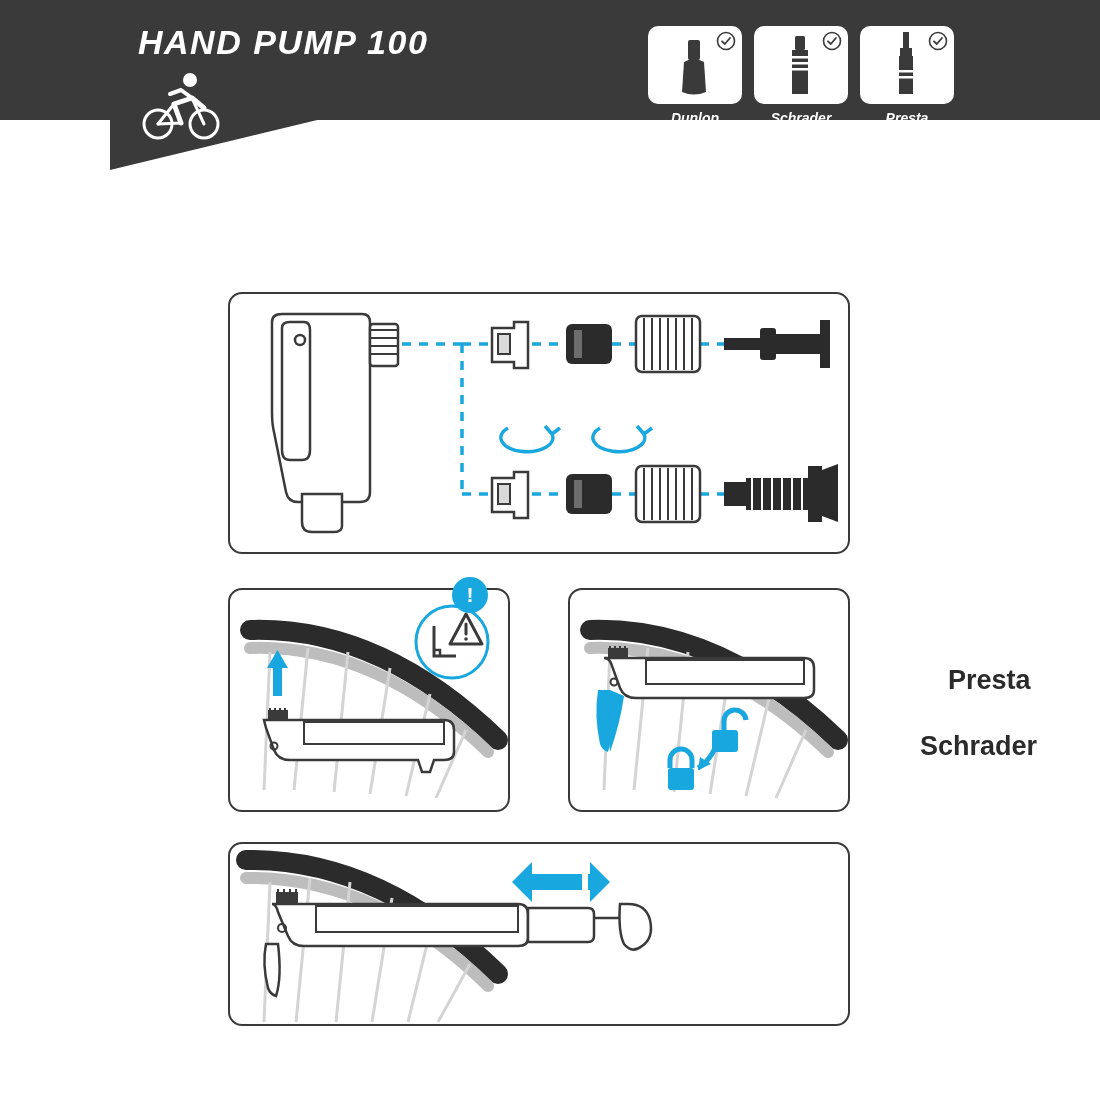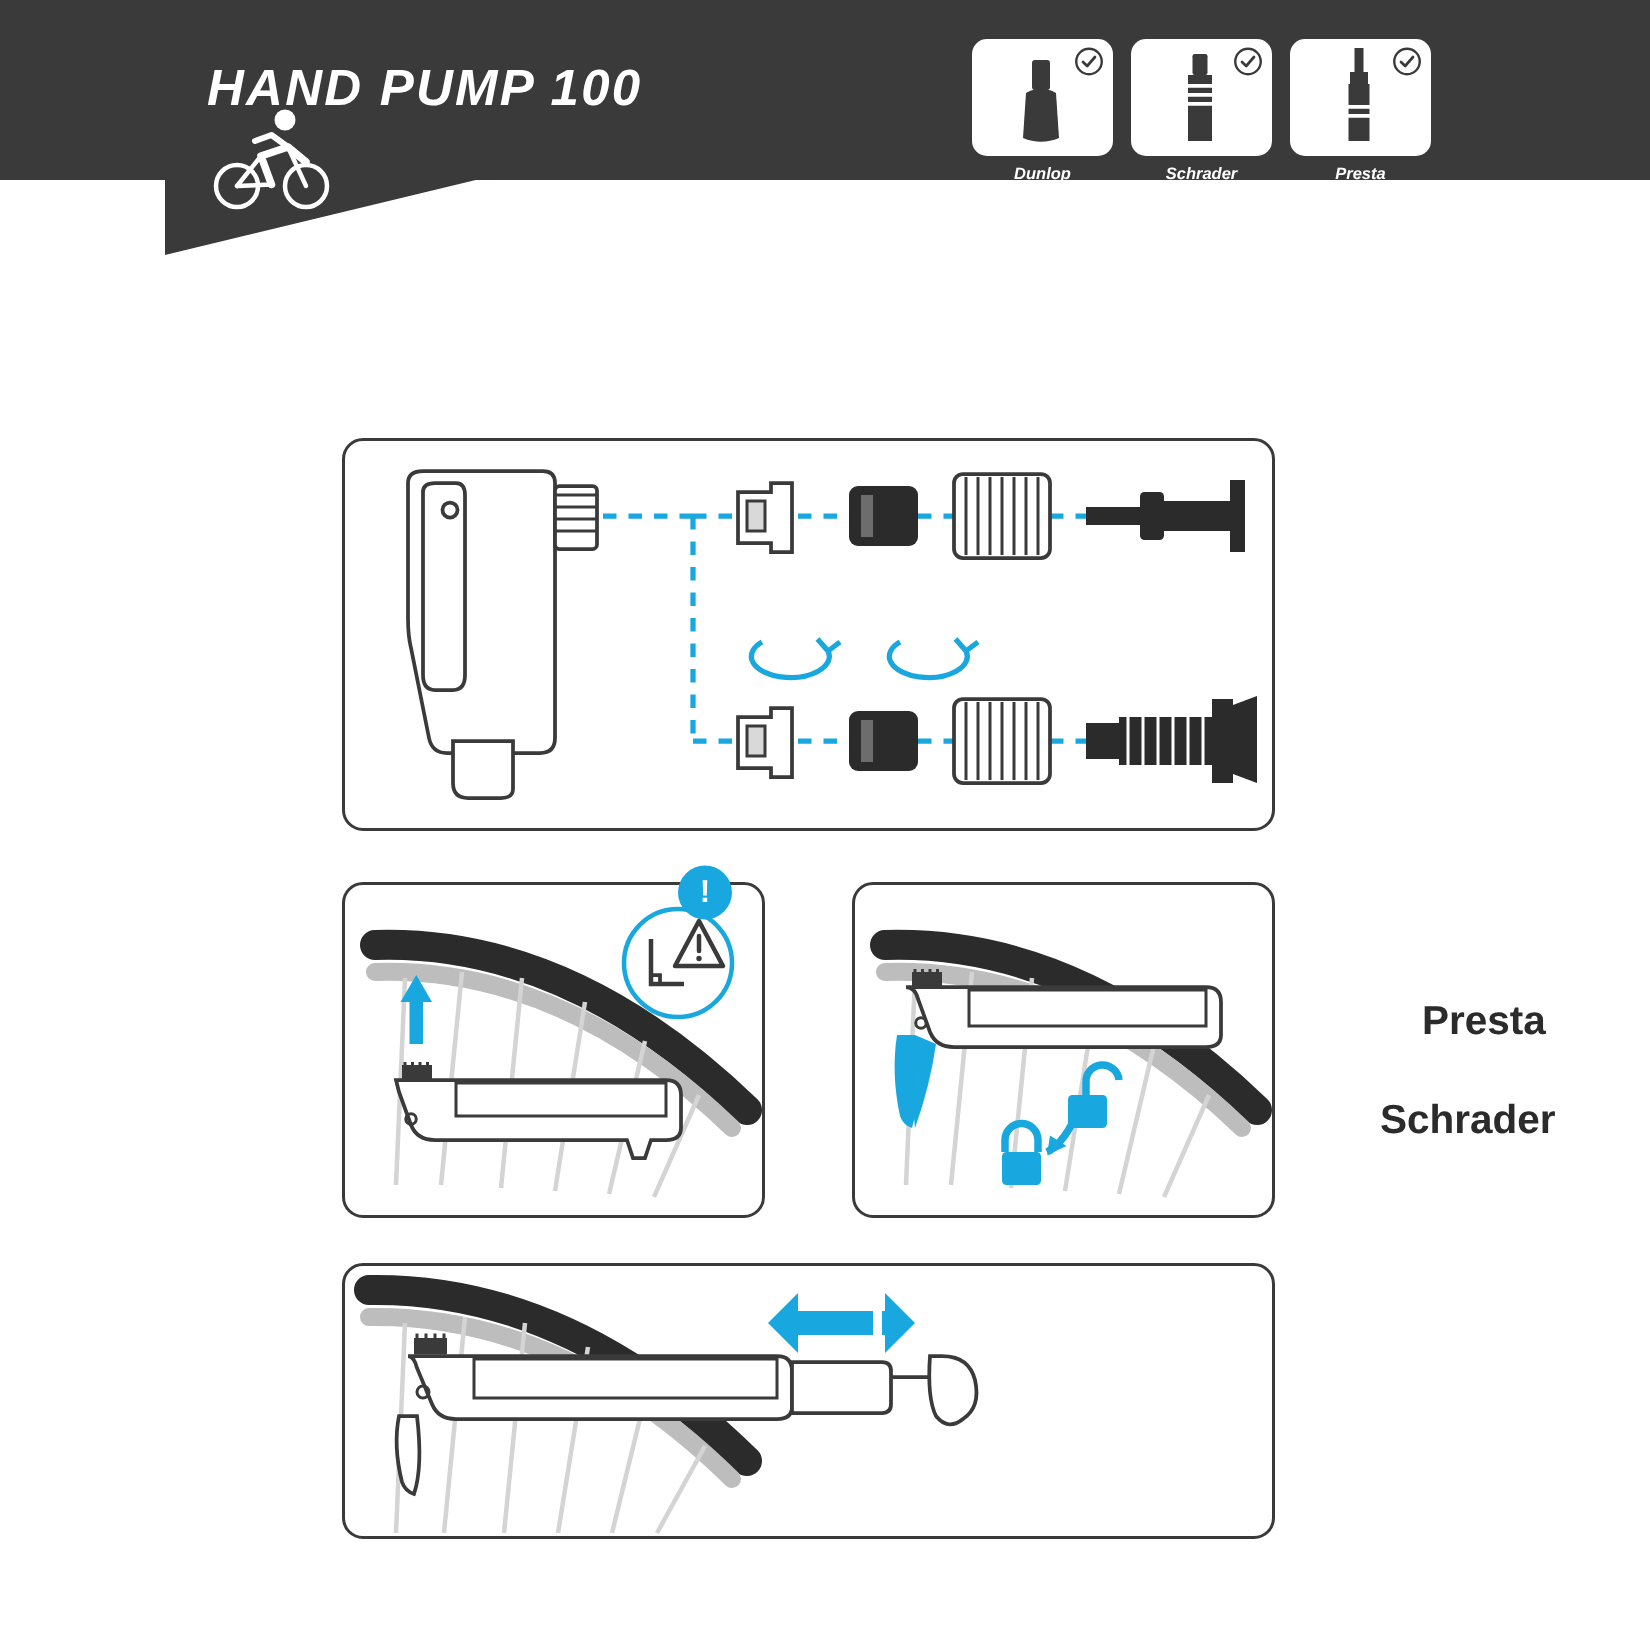--- a/index.html
+++ b/index.html
@@ -42,21 +42,20 @@
   .header-title {
     position: absolute;
     left: 138px;
     top: 23px;
     font-size: 34px;
     font-weight: bold;
     font-style: italic;
     letter-spacing: 1.5px;
     color: #ffffff;
     white-space: nowrap;
-    margin-top: 17px;
   }
   .cyclist {
     position: absolute;
     left: 134px;
     top: 68px;
     width: 92px;
     height: 72px;
   }
 
   
@@ -73,21 +72,21 @@
   }
   .valve-card {
     width: 94px;
     height: 78px;
     background: #ffffff;
     border-radius: 10px;
     position: relative;
   }
   .valve-label {
     margin-top: 6px;
-    font-size: 11px;
+    font-size: 14px;
     font-style: italic;
     font-weight: bold;
     color: #ffffff;
   }
   .valve-check {
     position: absolute;
     right: 6px;
     top: 5px;
   }
 

